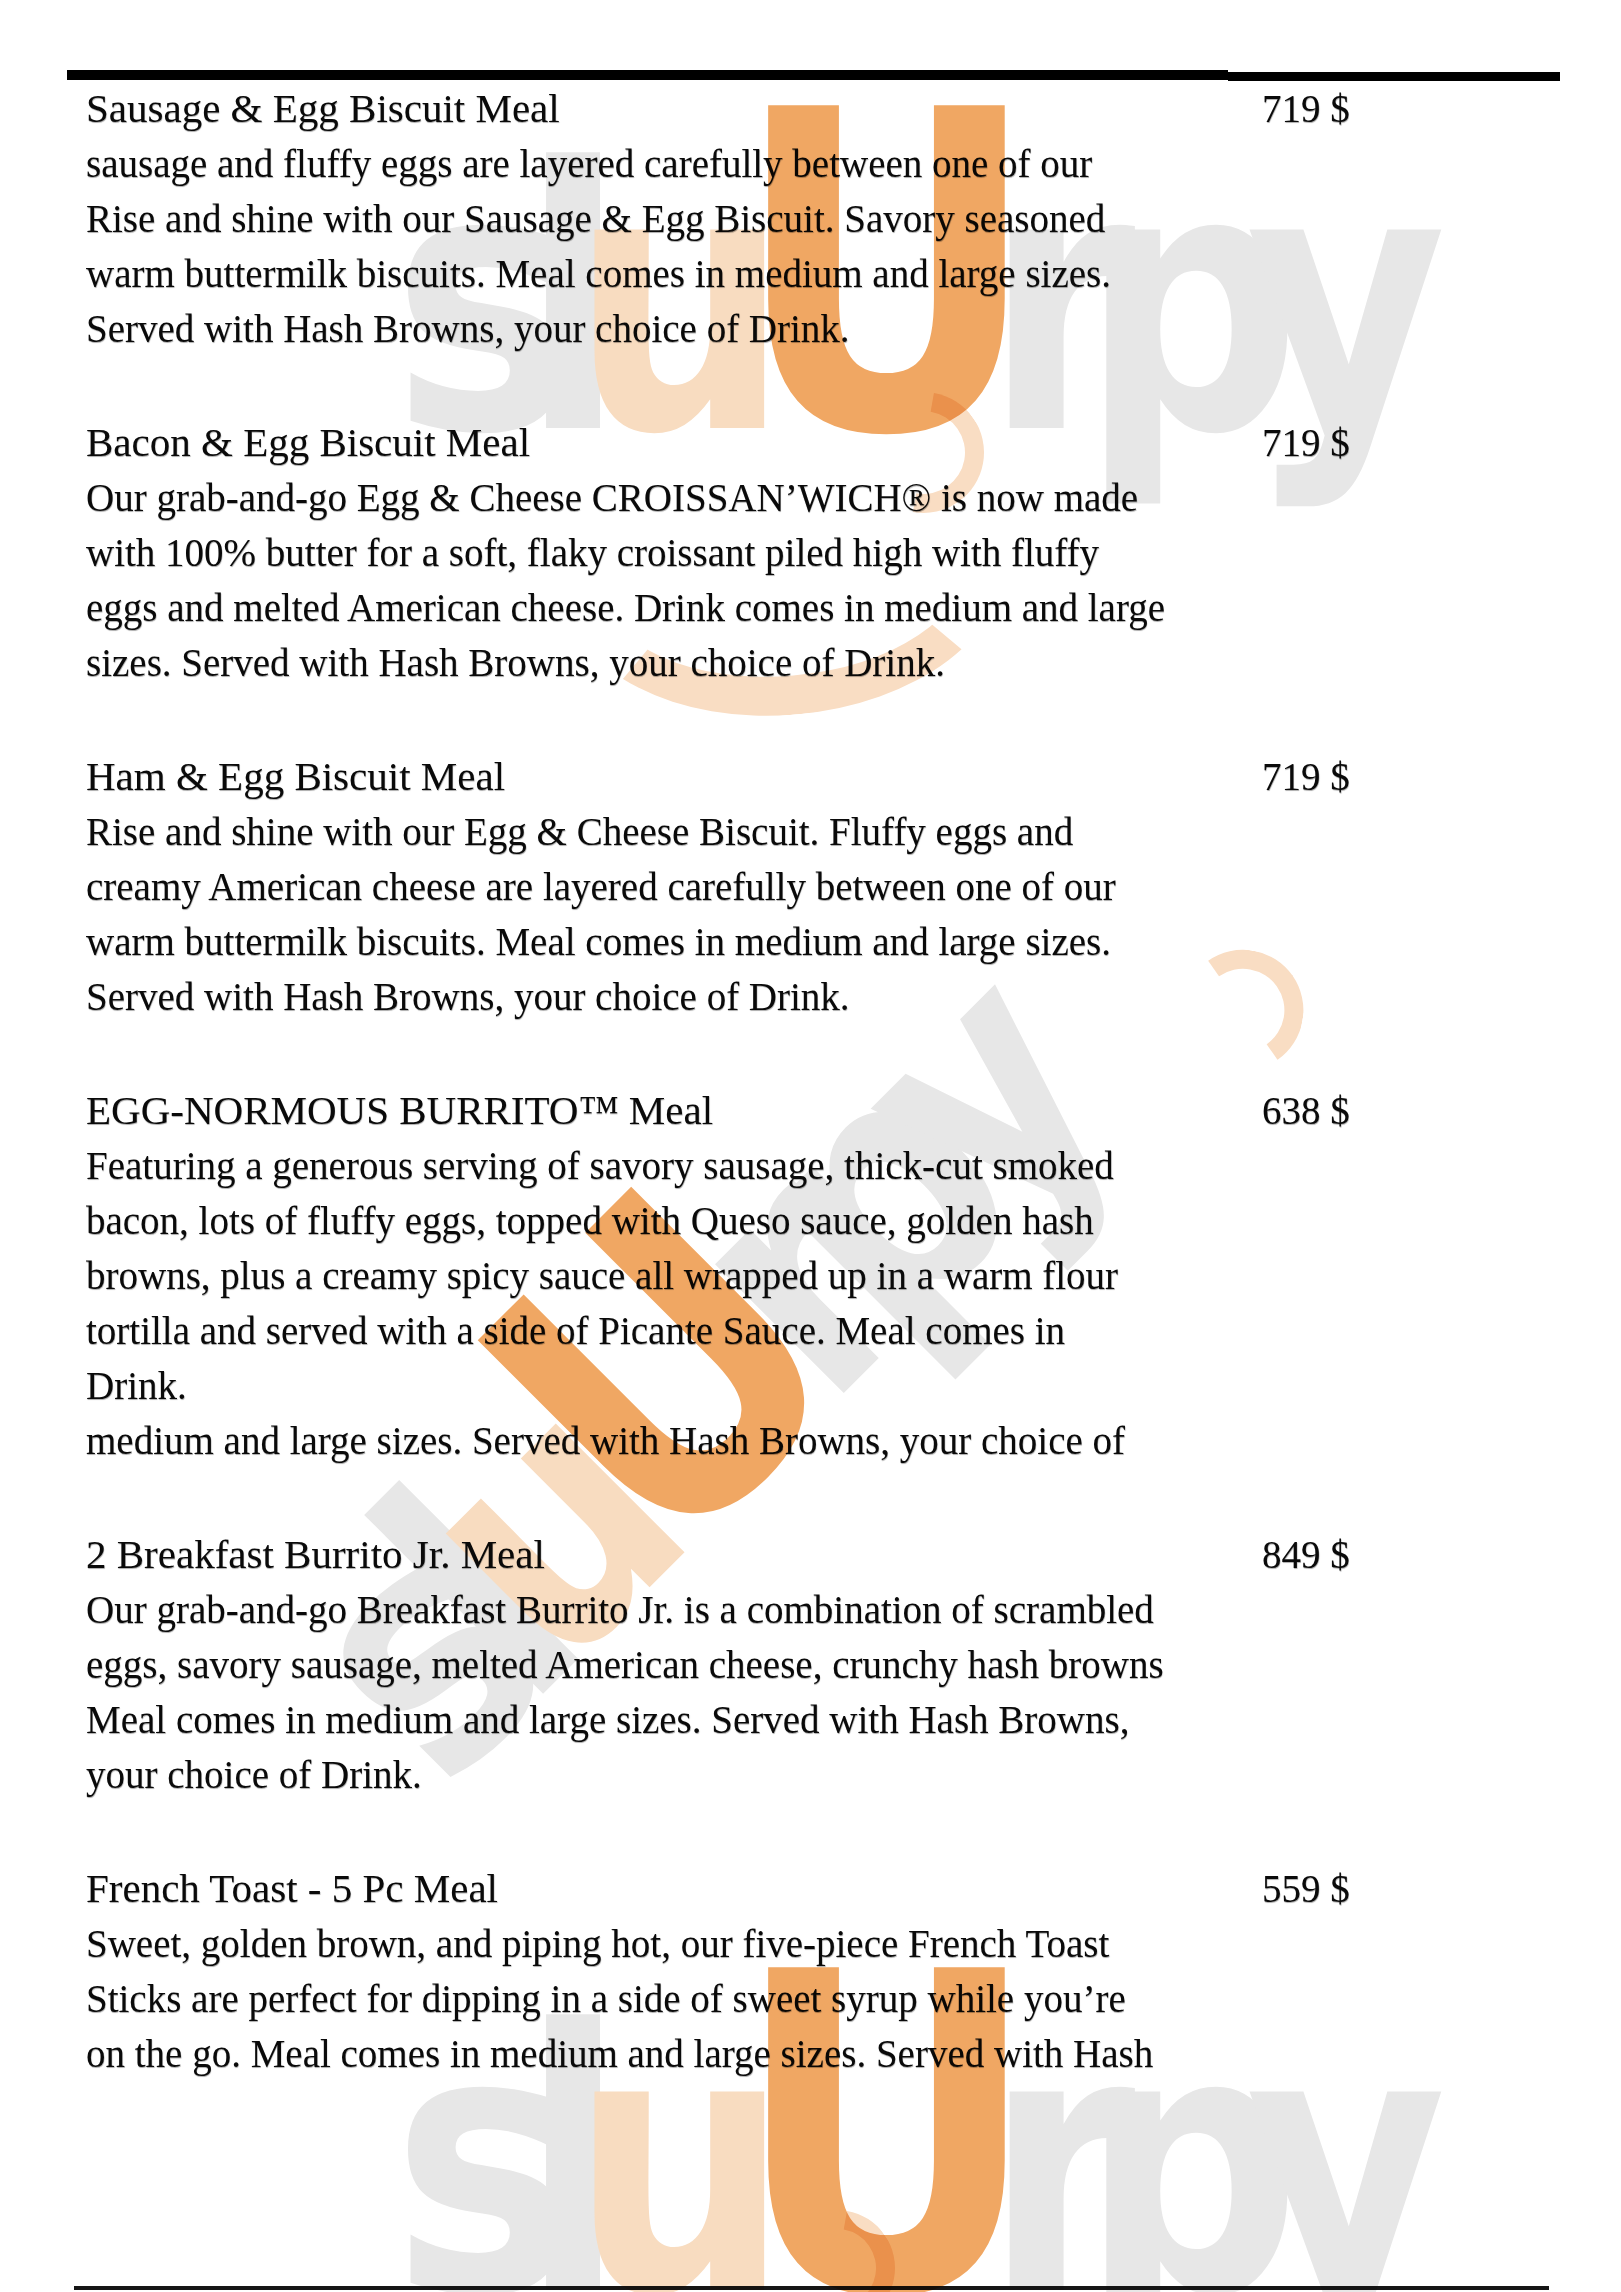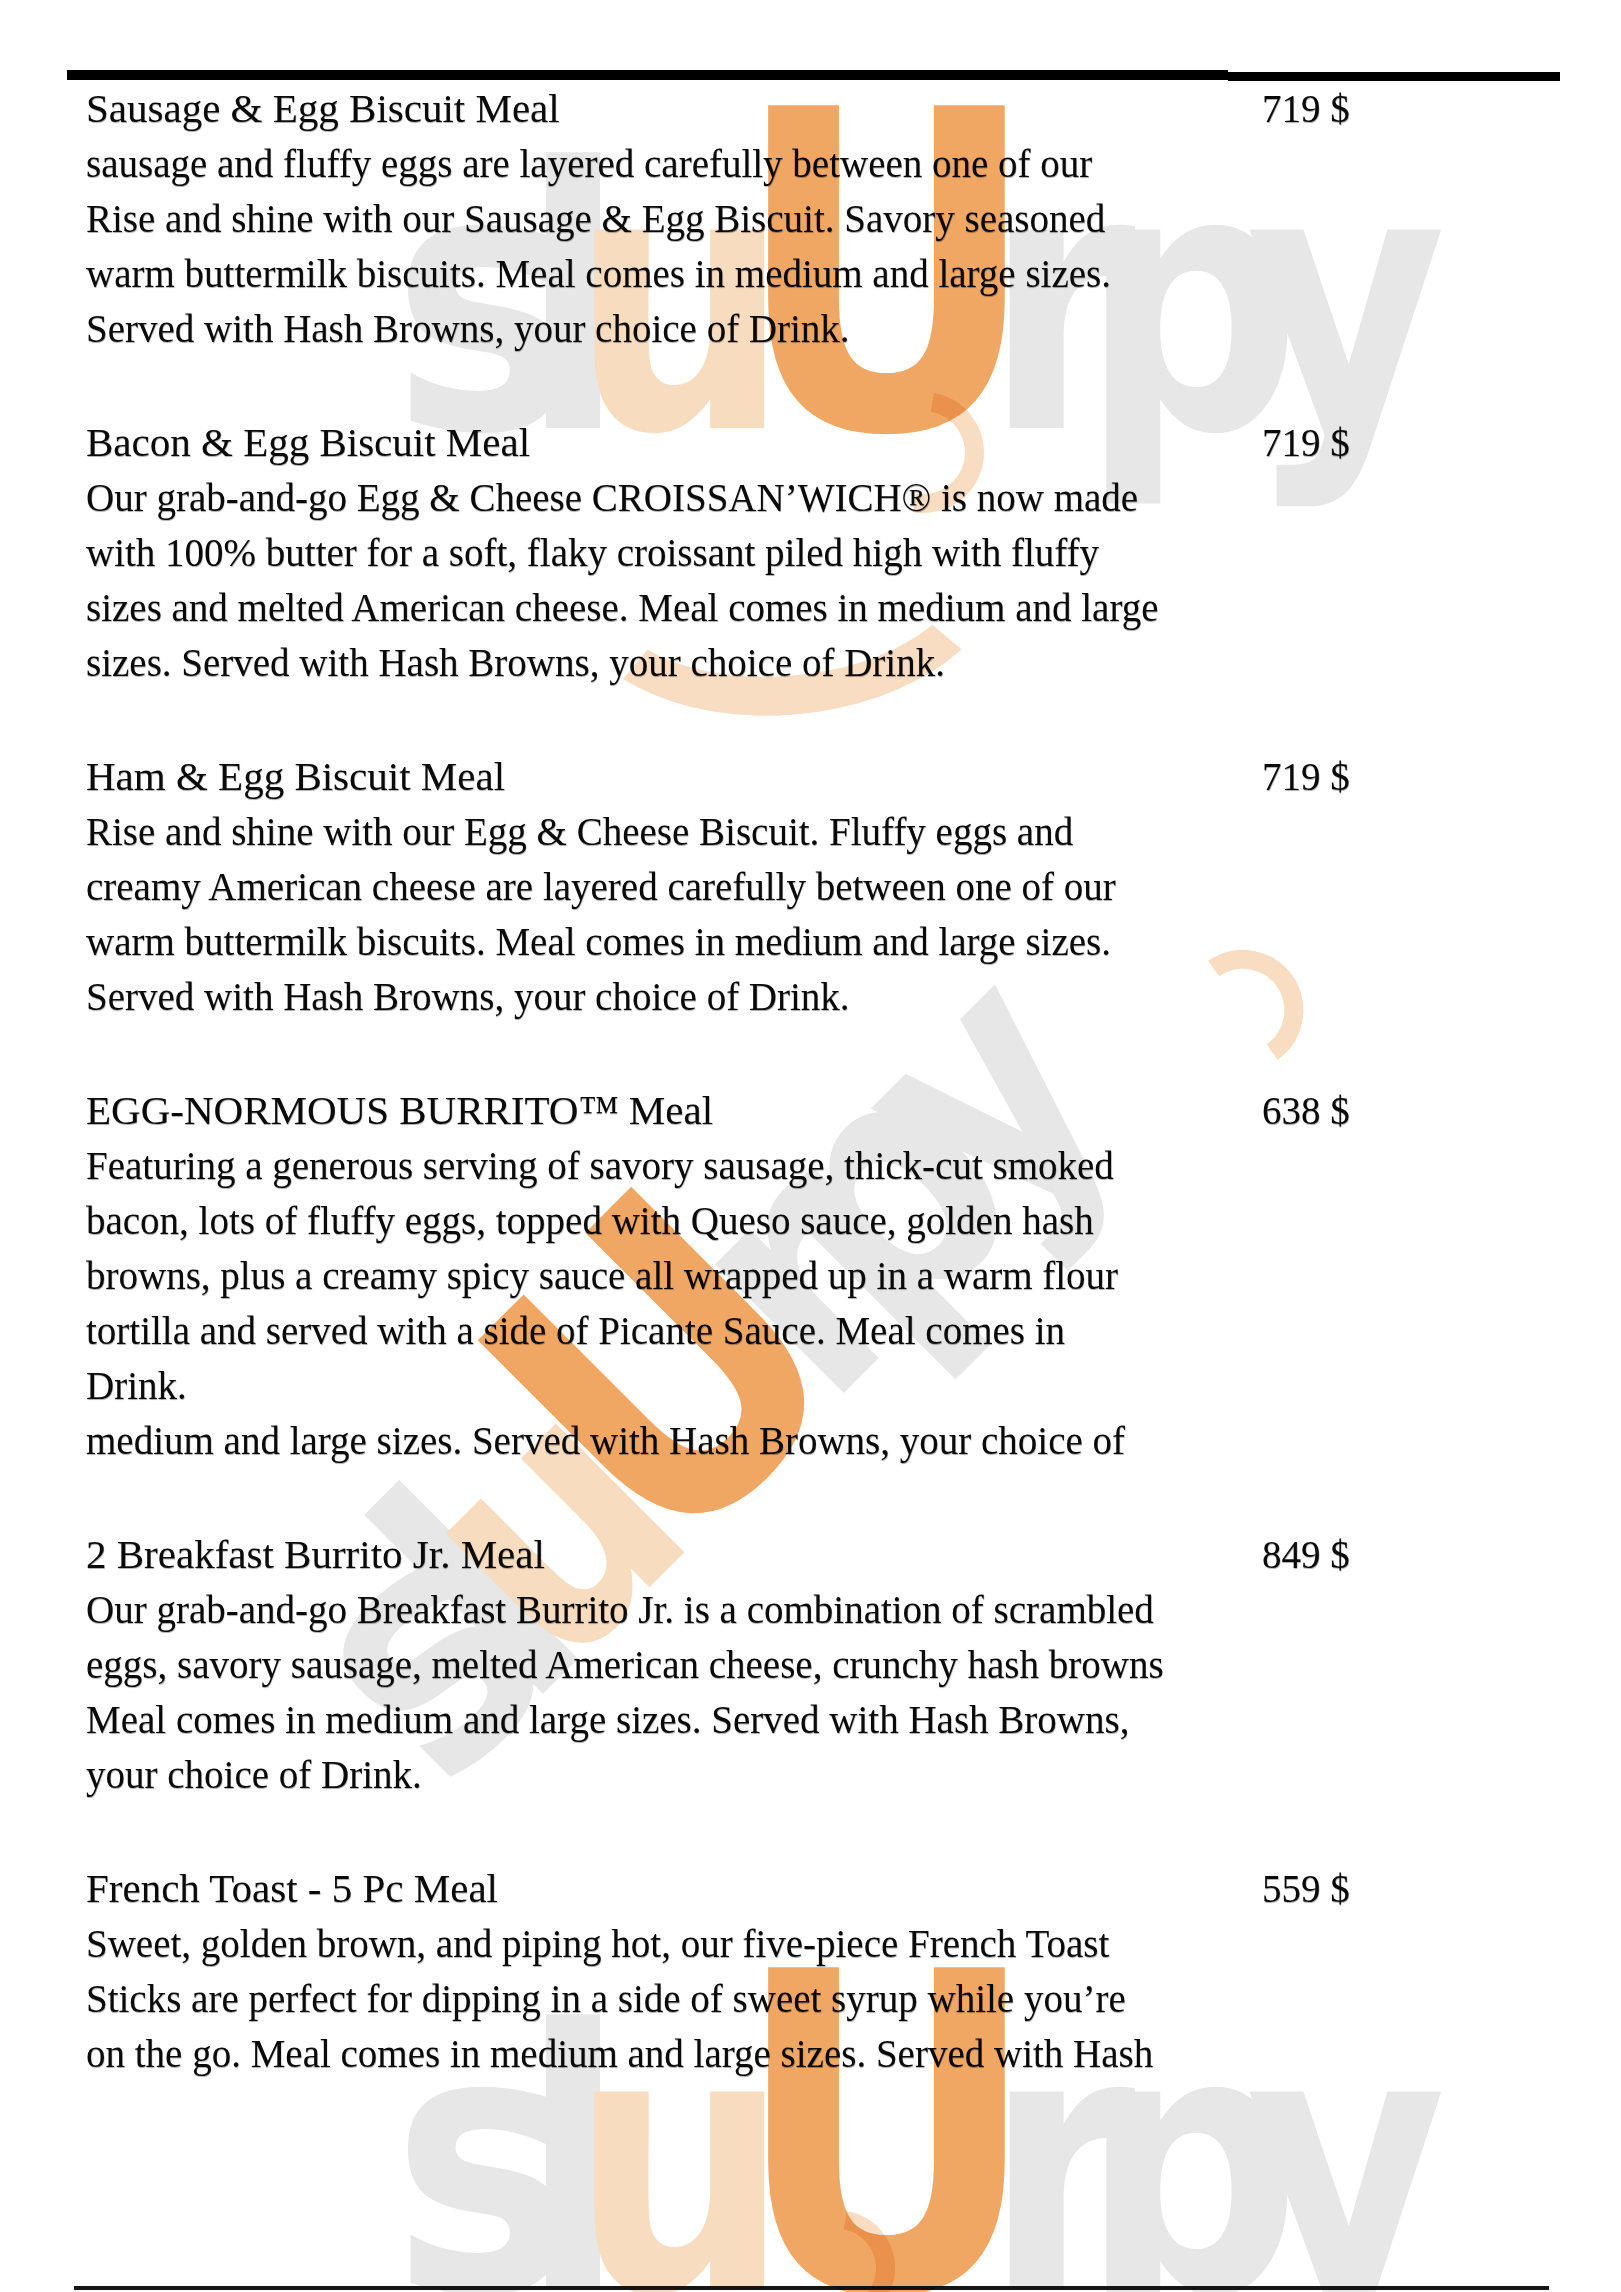--- a/index.html
+++ b/index.html
@@ -86,21 +86,21 @@
     </section>
 
     <section class="item">
       <div class="item-head">
         <h2 class="item-title">Bacon &amp; Egg Biscuit Meal</h2>
         <span class="item-price">719 $</span>
       </div>
       <div class="desc">
         <div class="desc-line">Our grab-and-go Egg &amp; Cheese CROISSAN’WICH® is now made</div>
         <div class="desc-line">with 100% butter for a soft, flaky croissant piled high with fluffy</div>
-        <div class="desc-line">sizes and melted American cheese. Meal comes in medium and large</div>
+        <div class="desc-line">eggs and melted American cheese. Drink comes in medium and large</div>
         <div class="desc-line">sizes. Served with Hash Browns, your choice of Drink.</div>
       </div>
     </section>
 
     <section class="item">
       <div class="item-head">
         <h2 class="item-title">Ham &amp; Egg Biscuit Meal</h2>
         <span class="item-price">719 $</span>
       </div>
       <div class="desc">

